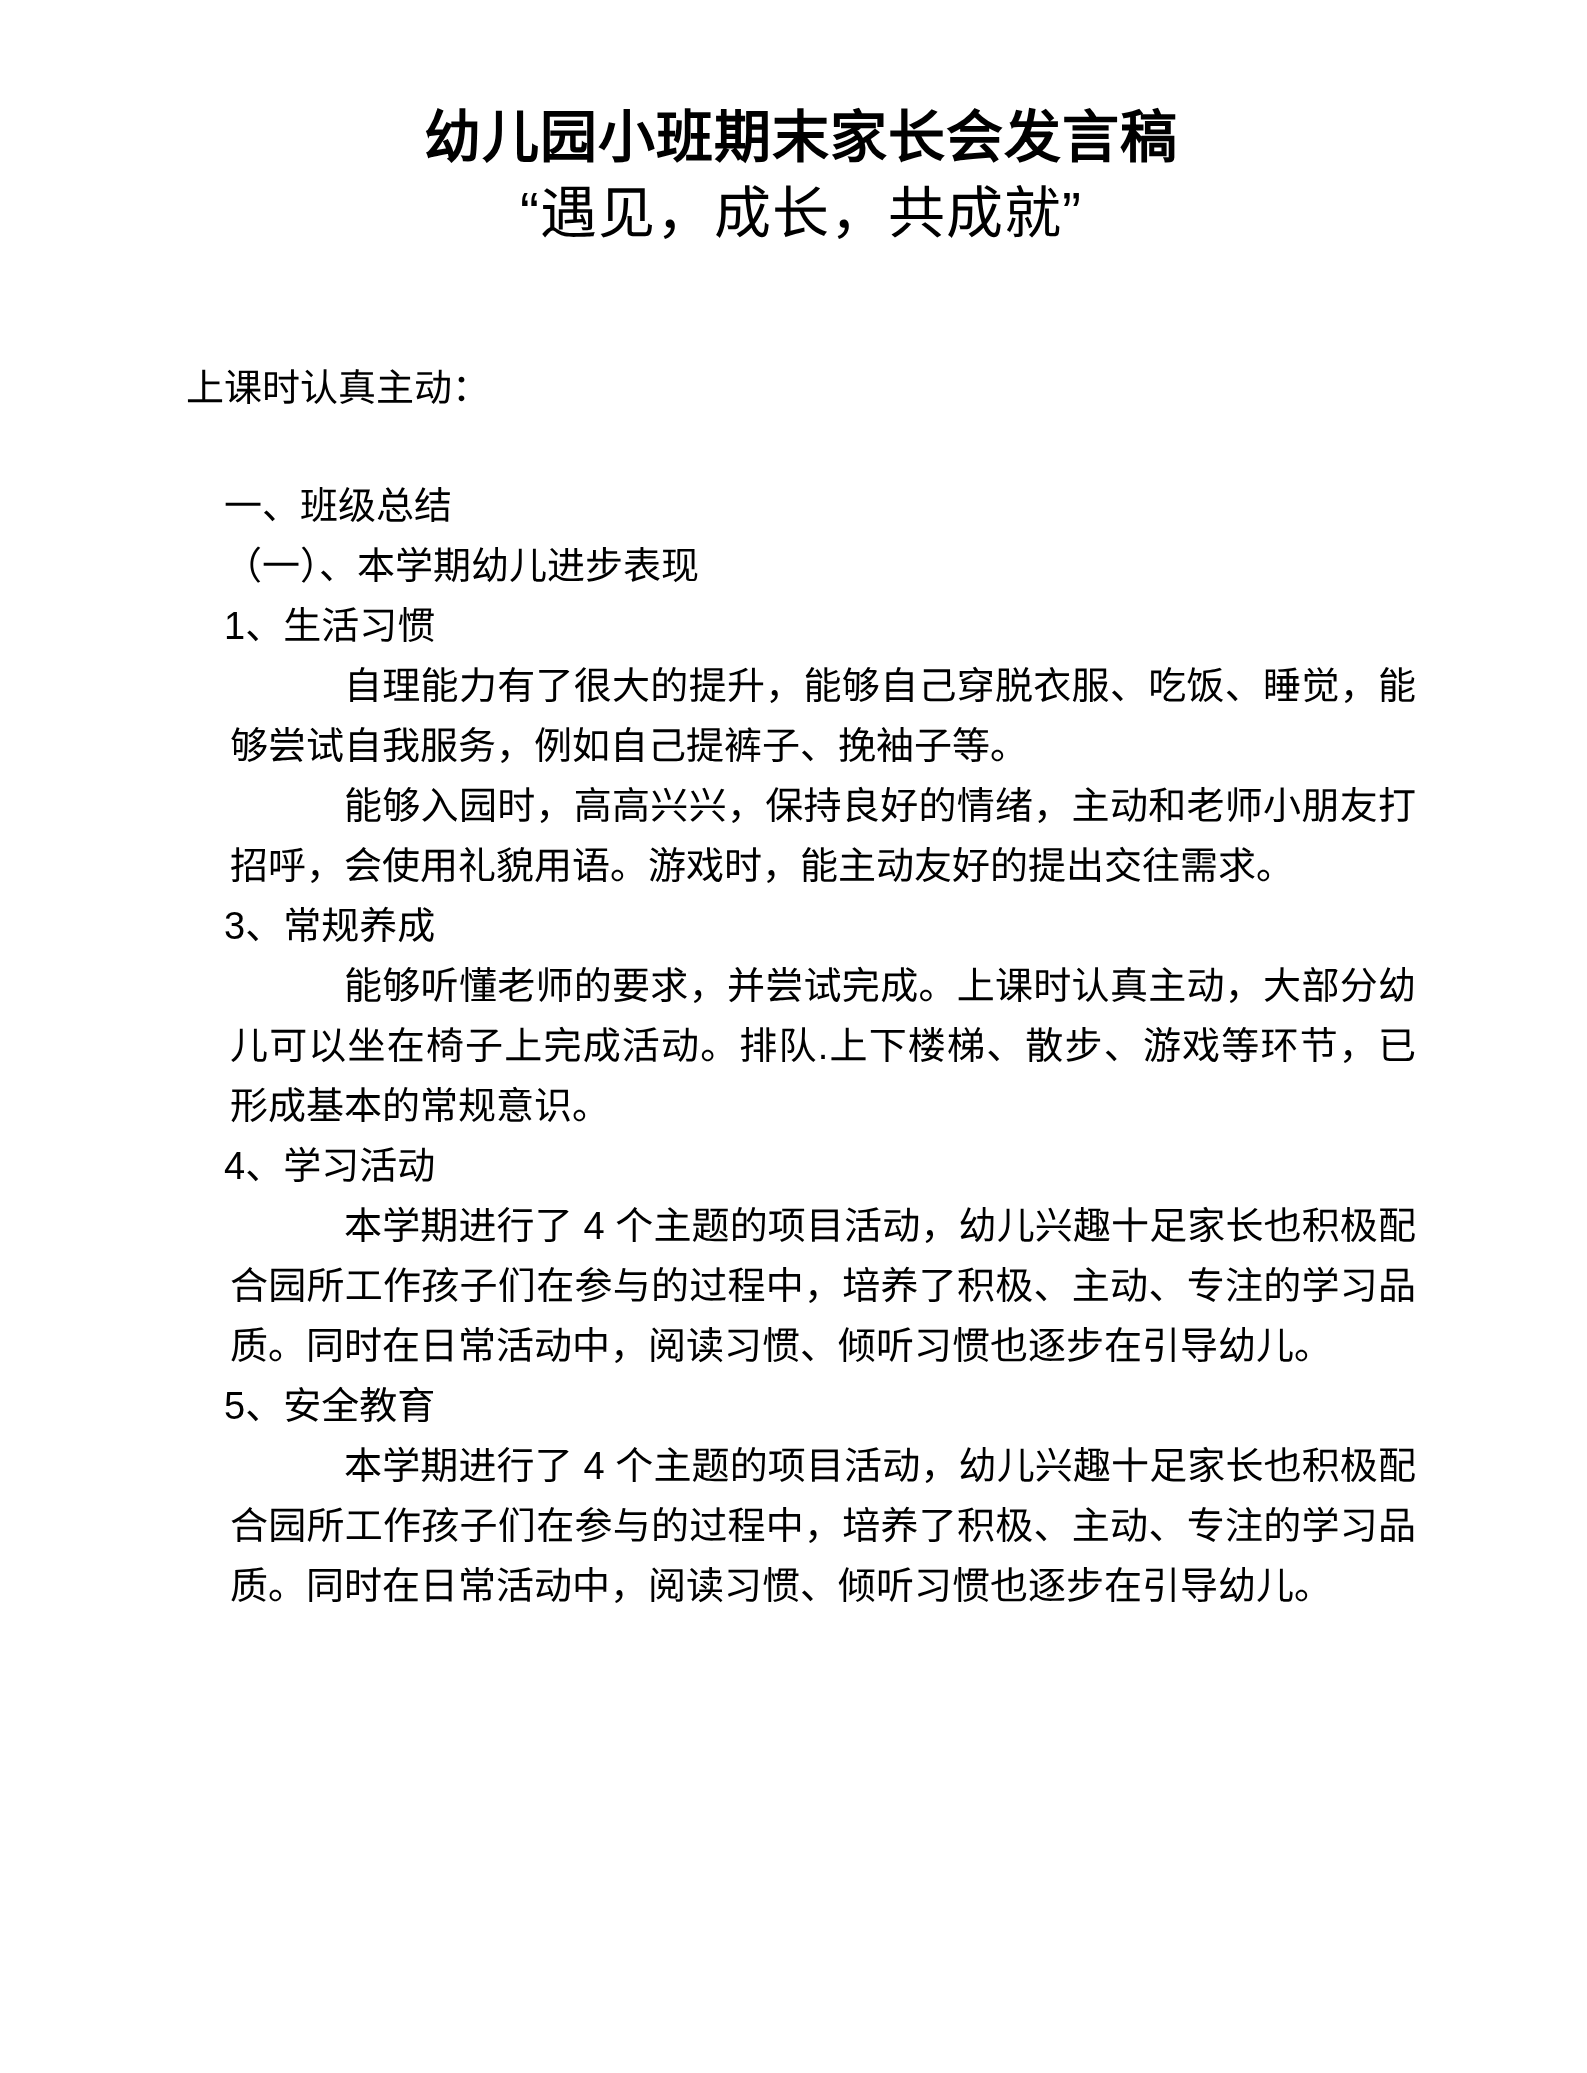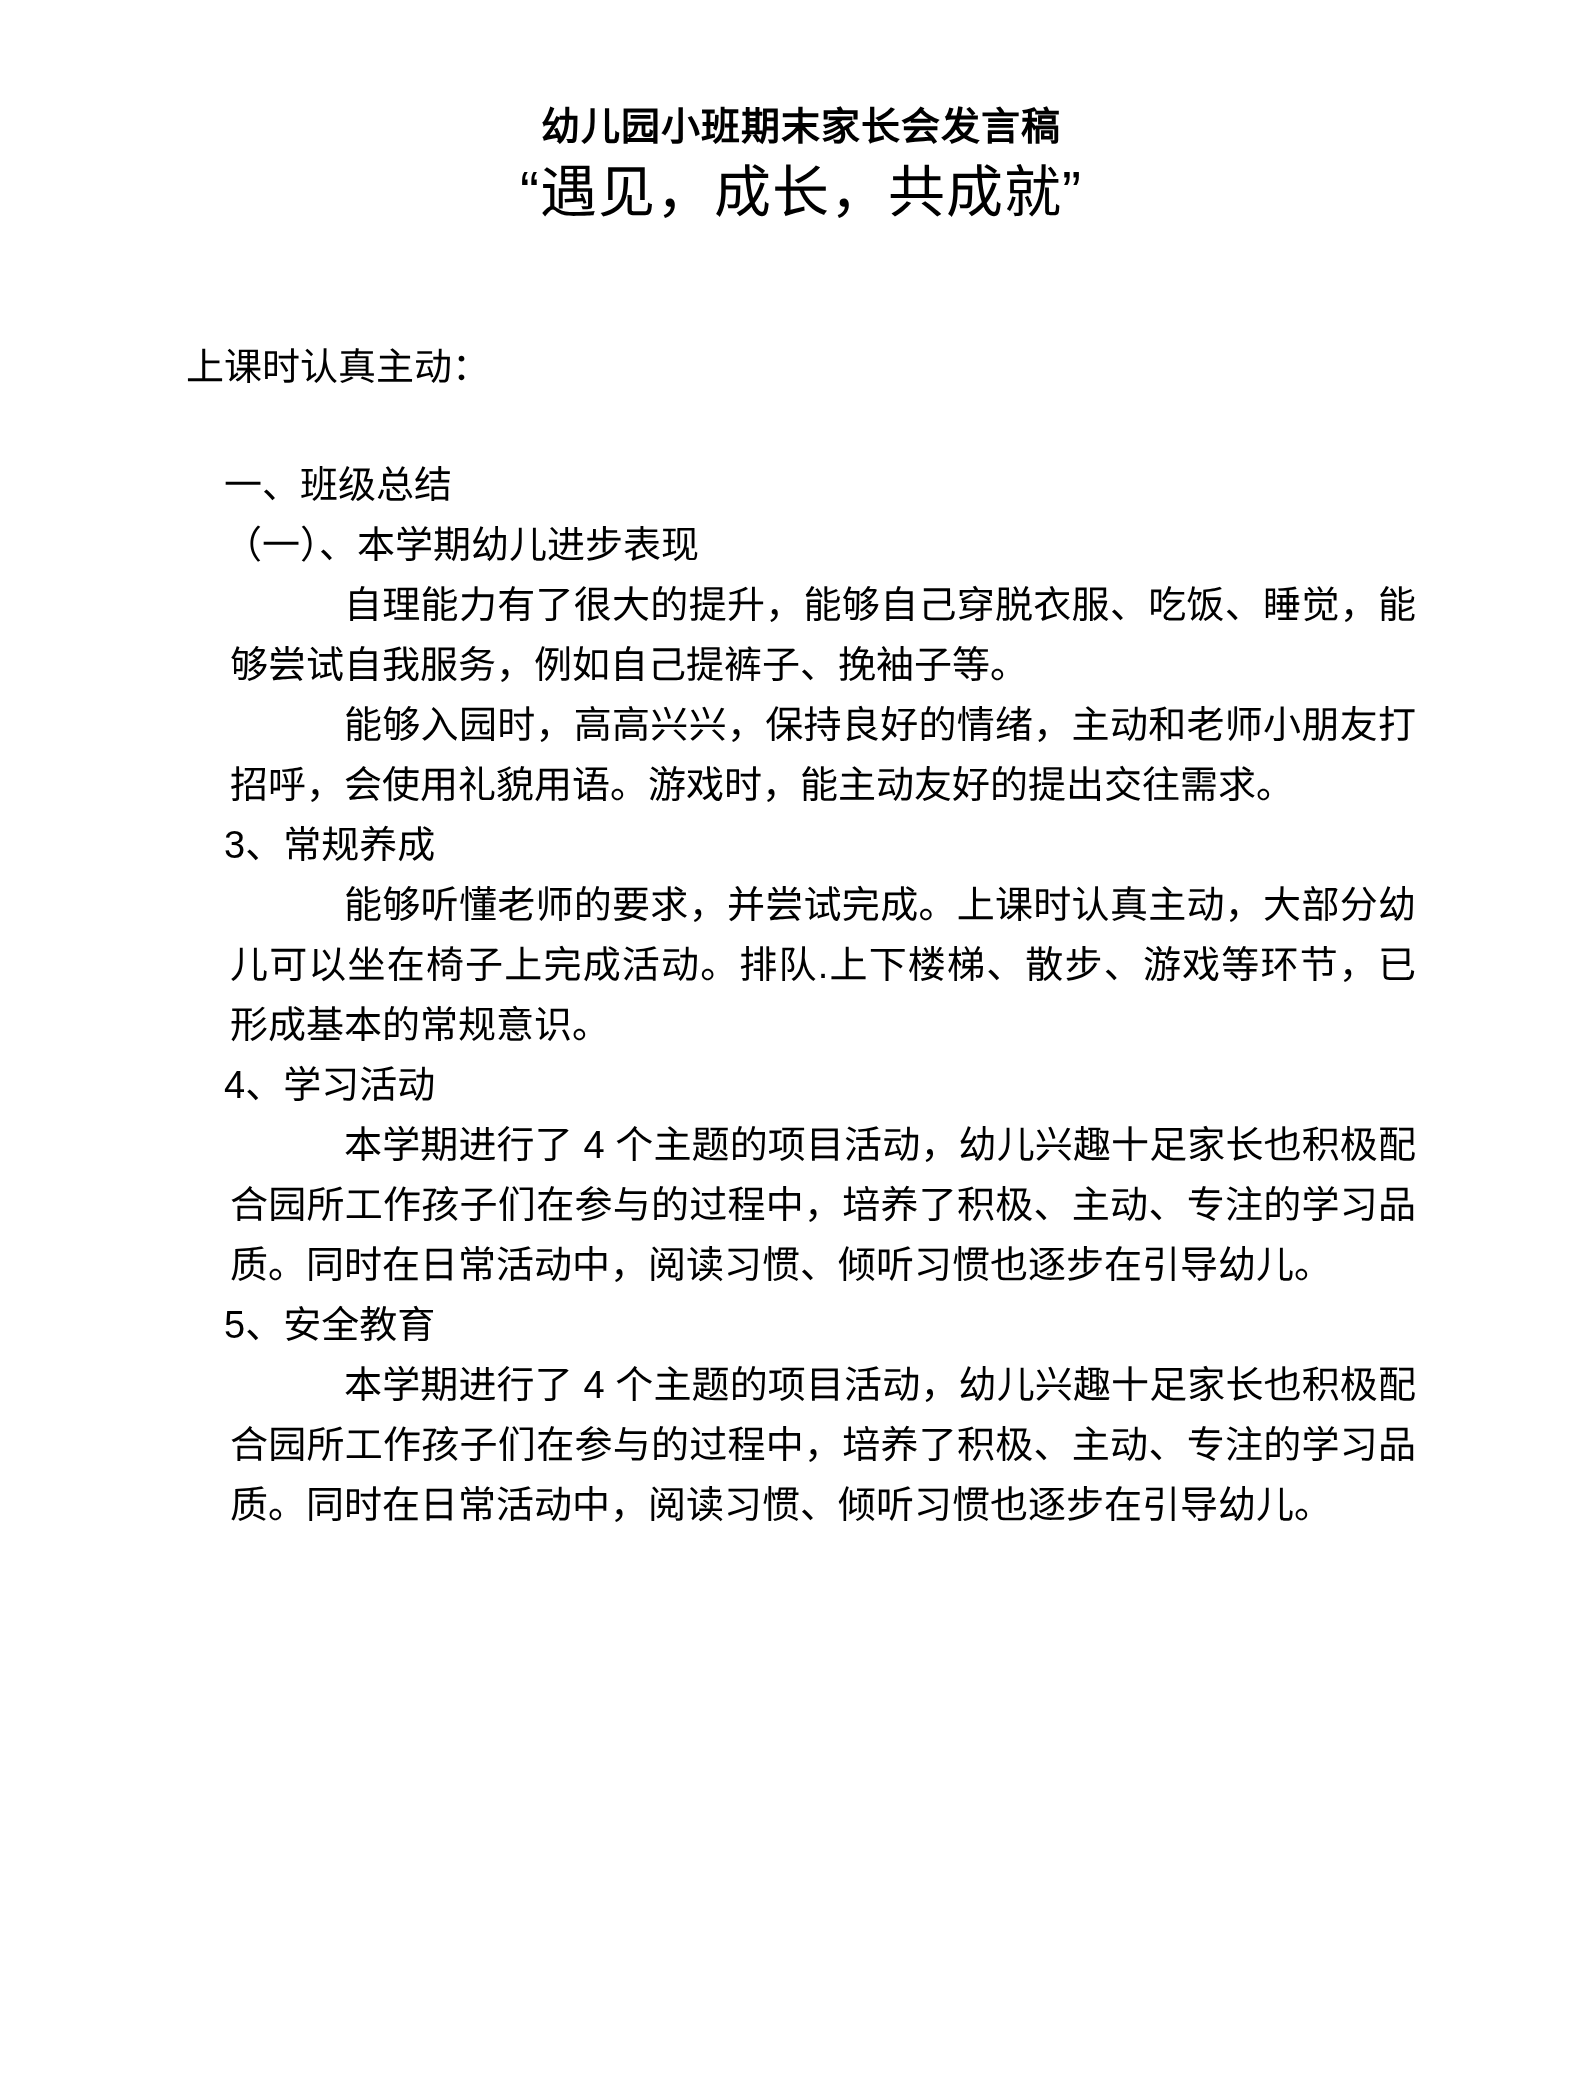--- a/index.html
+++ b/index.html
@@ -27,21 +27,21 @@
     position: absolute;
     left: 186px;
     top: 0;
     width: 1230px;
   }
   .title-block {
     margin-top: 104px;
     text-align: center;
   }
   .doc-title {
-    font-size: 39px;
+    font-size: 57px;
     font-weight: bold;
     line-height: 1.16;
     letter-spacing: 1px;
     margin: 0;
     white-space: nowrap;
   }
   .doc-subtitle {
     font-size: 57px;
     font-weight: normal;
     line-height: 1.16;
@@ -96,20 +96,21 @@
 
     <div class="body-block">
 
       <p class="para salutation">上课时认真主动：</p>
 
 
       <p class="para heading-l1 gap-before">一、班级总结</p>
 
       <p class="para heading-l2">（一）、本学期幼儿进步表现</p>
 
+      <p class="para indent1">1、生活习惯</p>
       <p class="para indent3">自理能力有了很大的提升，能够自己穿脱衣服、吃饭、睡觉，能够尝试自我服务，例如自己提裤子、挽袖子等。</p>
 
       <p class="para indent3">能够入园时，高高兴兴，保持良好的情绪，主动和老师小朋友打招呼，会使用礼貌用语。游戏时，能主动友好的提出交往需求。</p>
 
       <p class="para indent1">3、常规养成</p>
       <p class="para indent3">能够听懂老师的要求，并尝试完成。上课时认真主动，大部分幼儿可以坐在椅子上完成活动。排队.上下楼梯、散步、游戏等环节，已形成基本的常规意识。</p>
 
       <p class="para indent1">4、学习活动</p>
       <p class="para indent3">本学期进行了 4 个主题的项目活动，幼儿兴趣十足家长也积极配合园所工作孩子们在参与的过程中，培养了积极、主动、专注的学习品质。同时在日常活动中，阅读习惯、倾听习惯也逐步在引导幼儿。</p>
 

